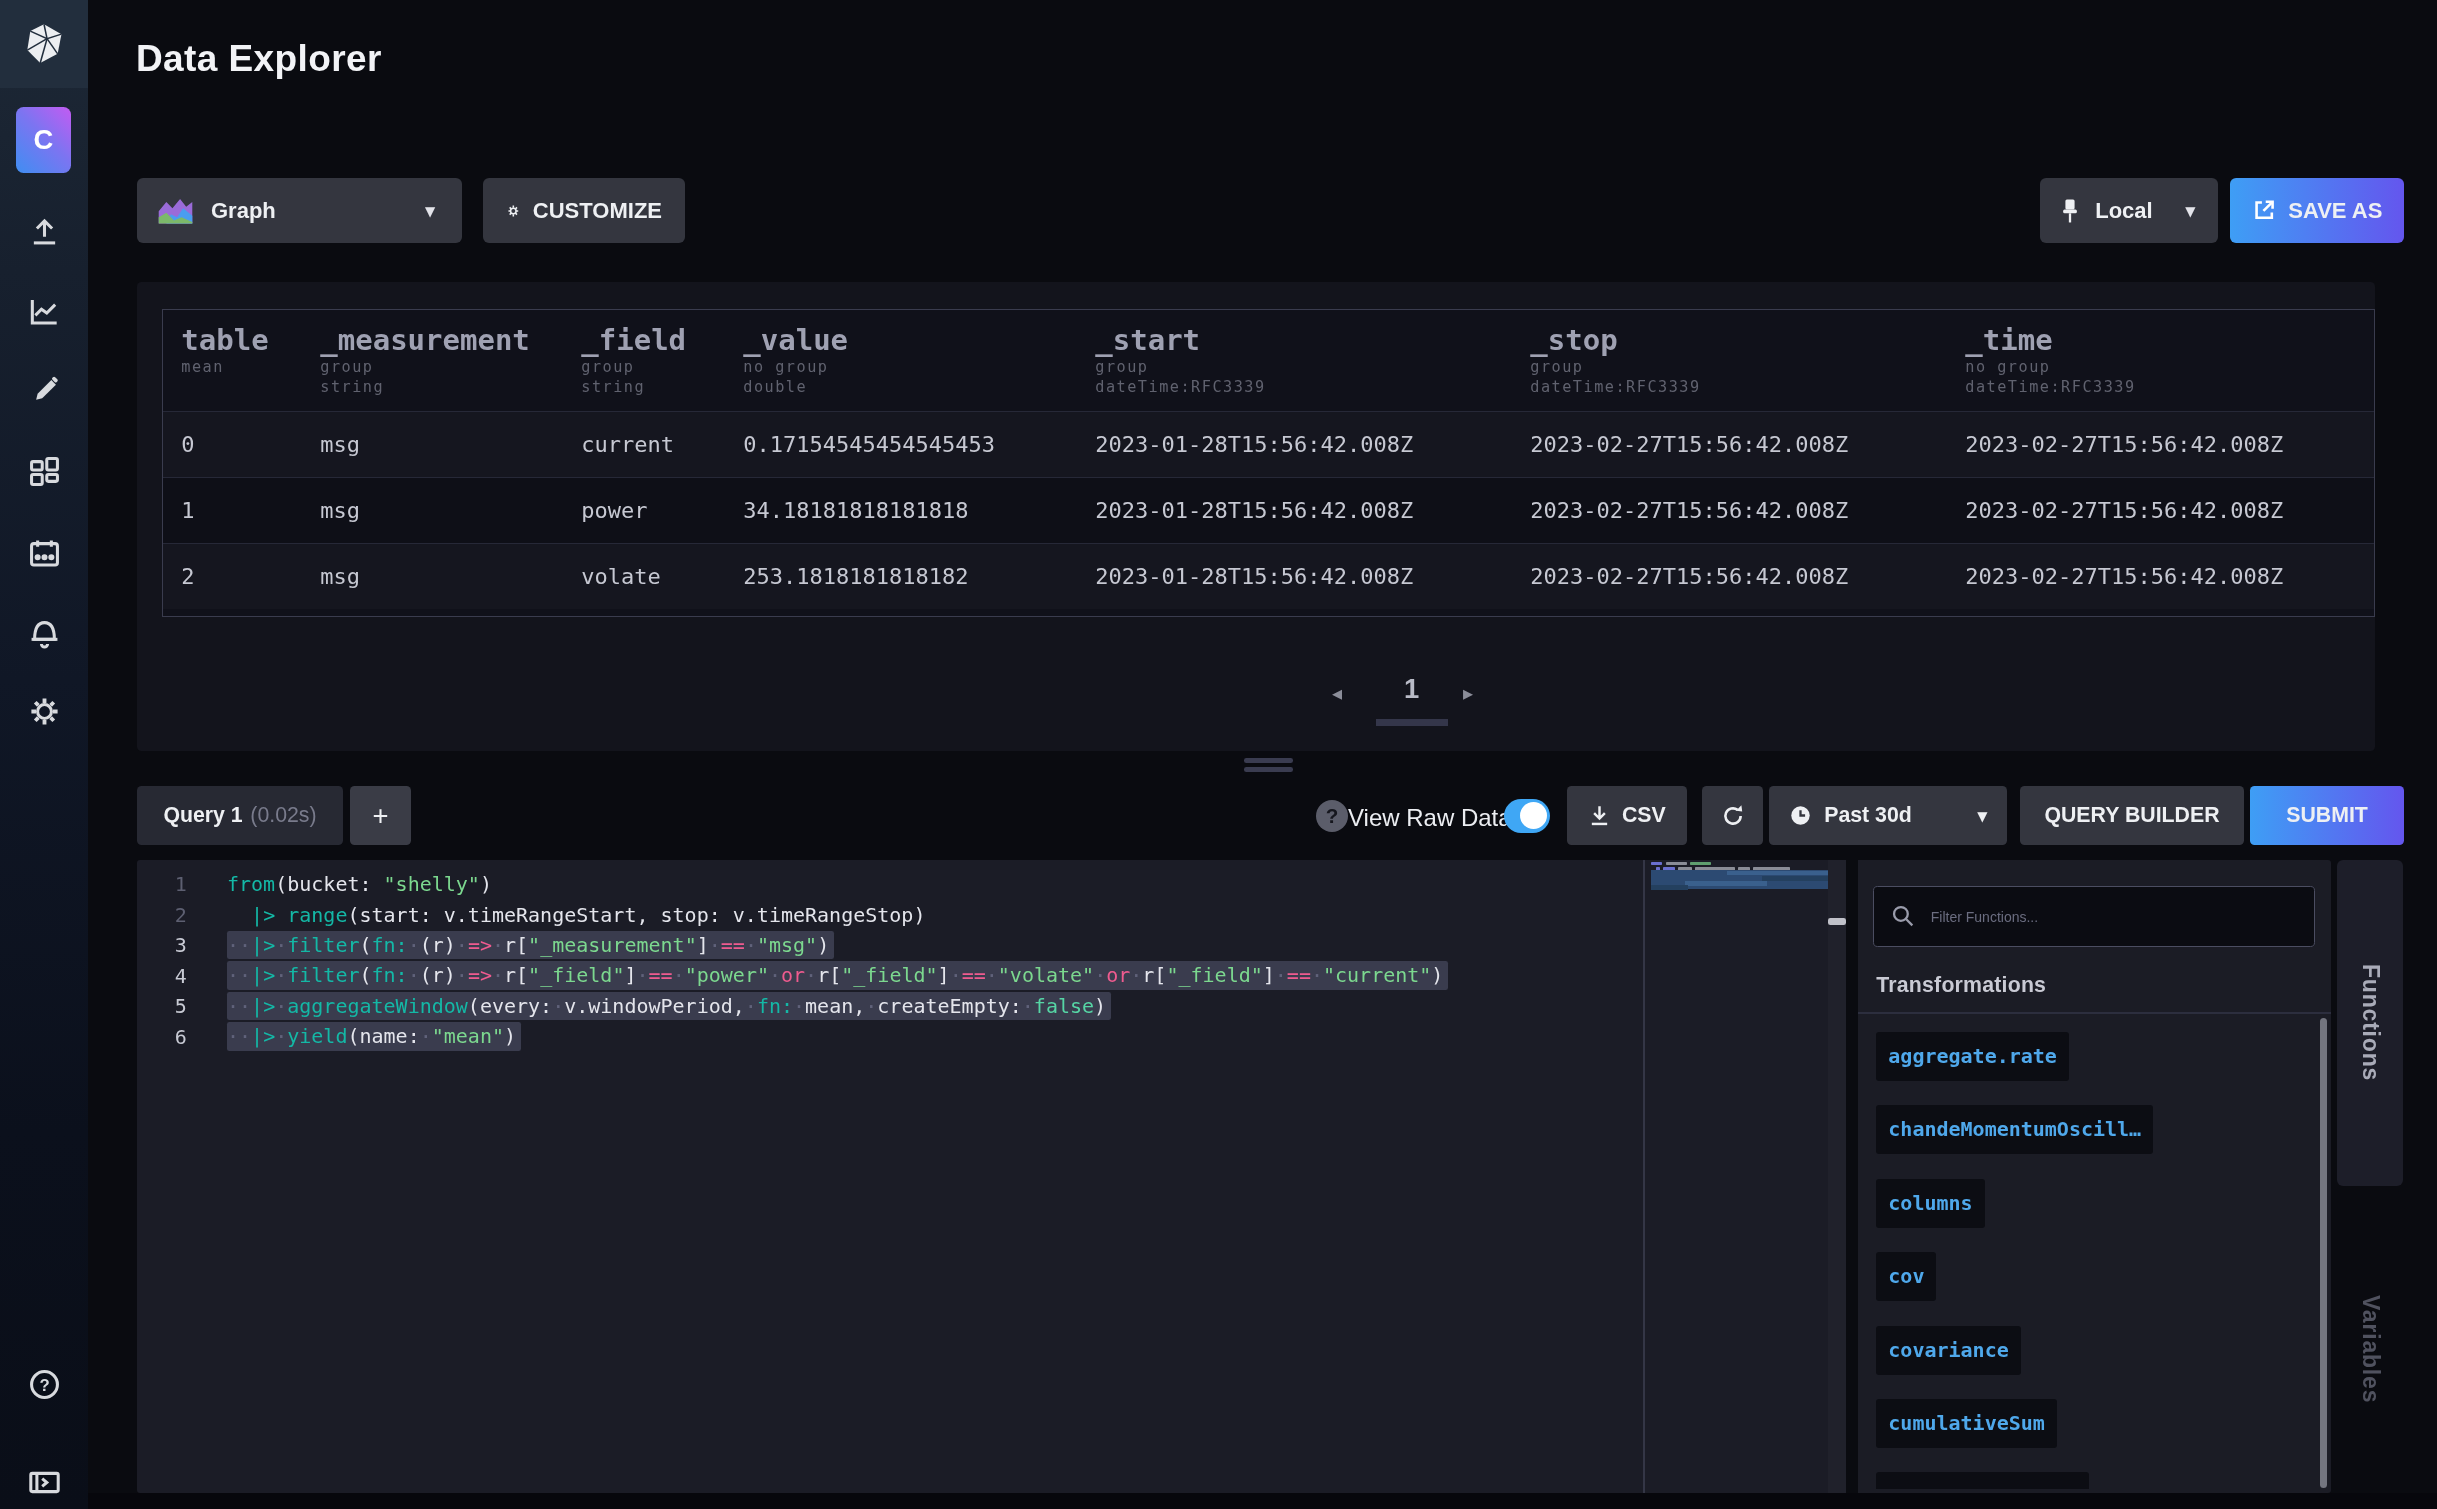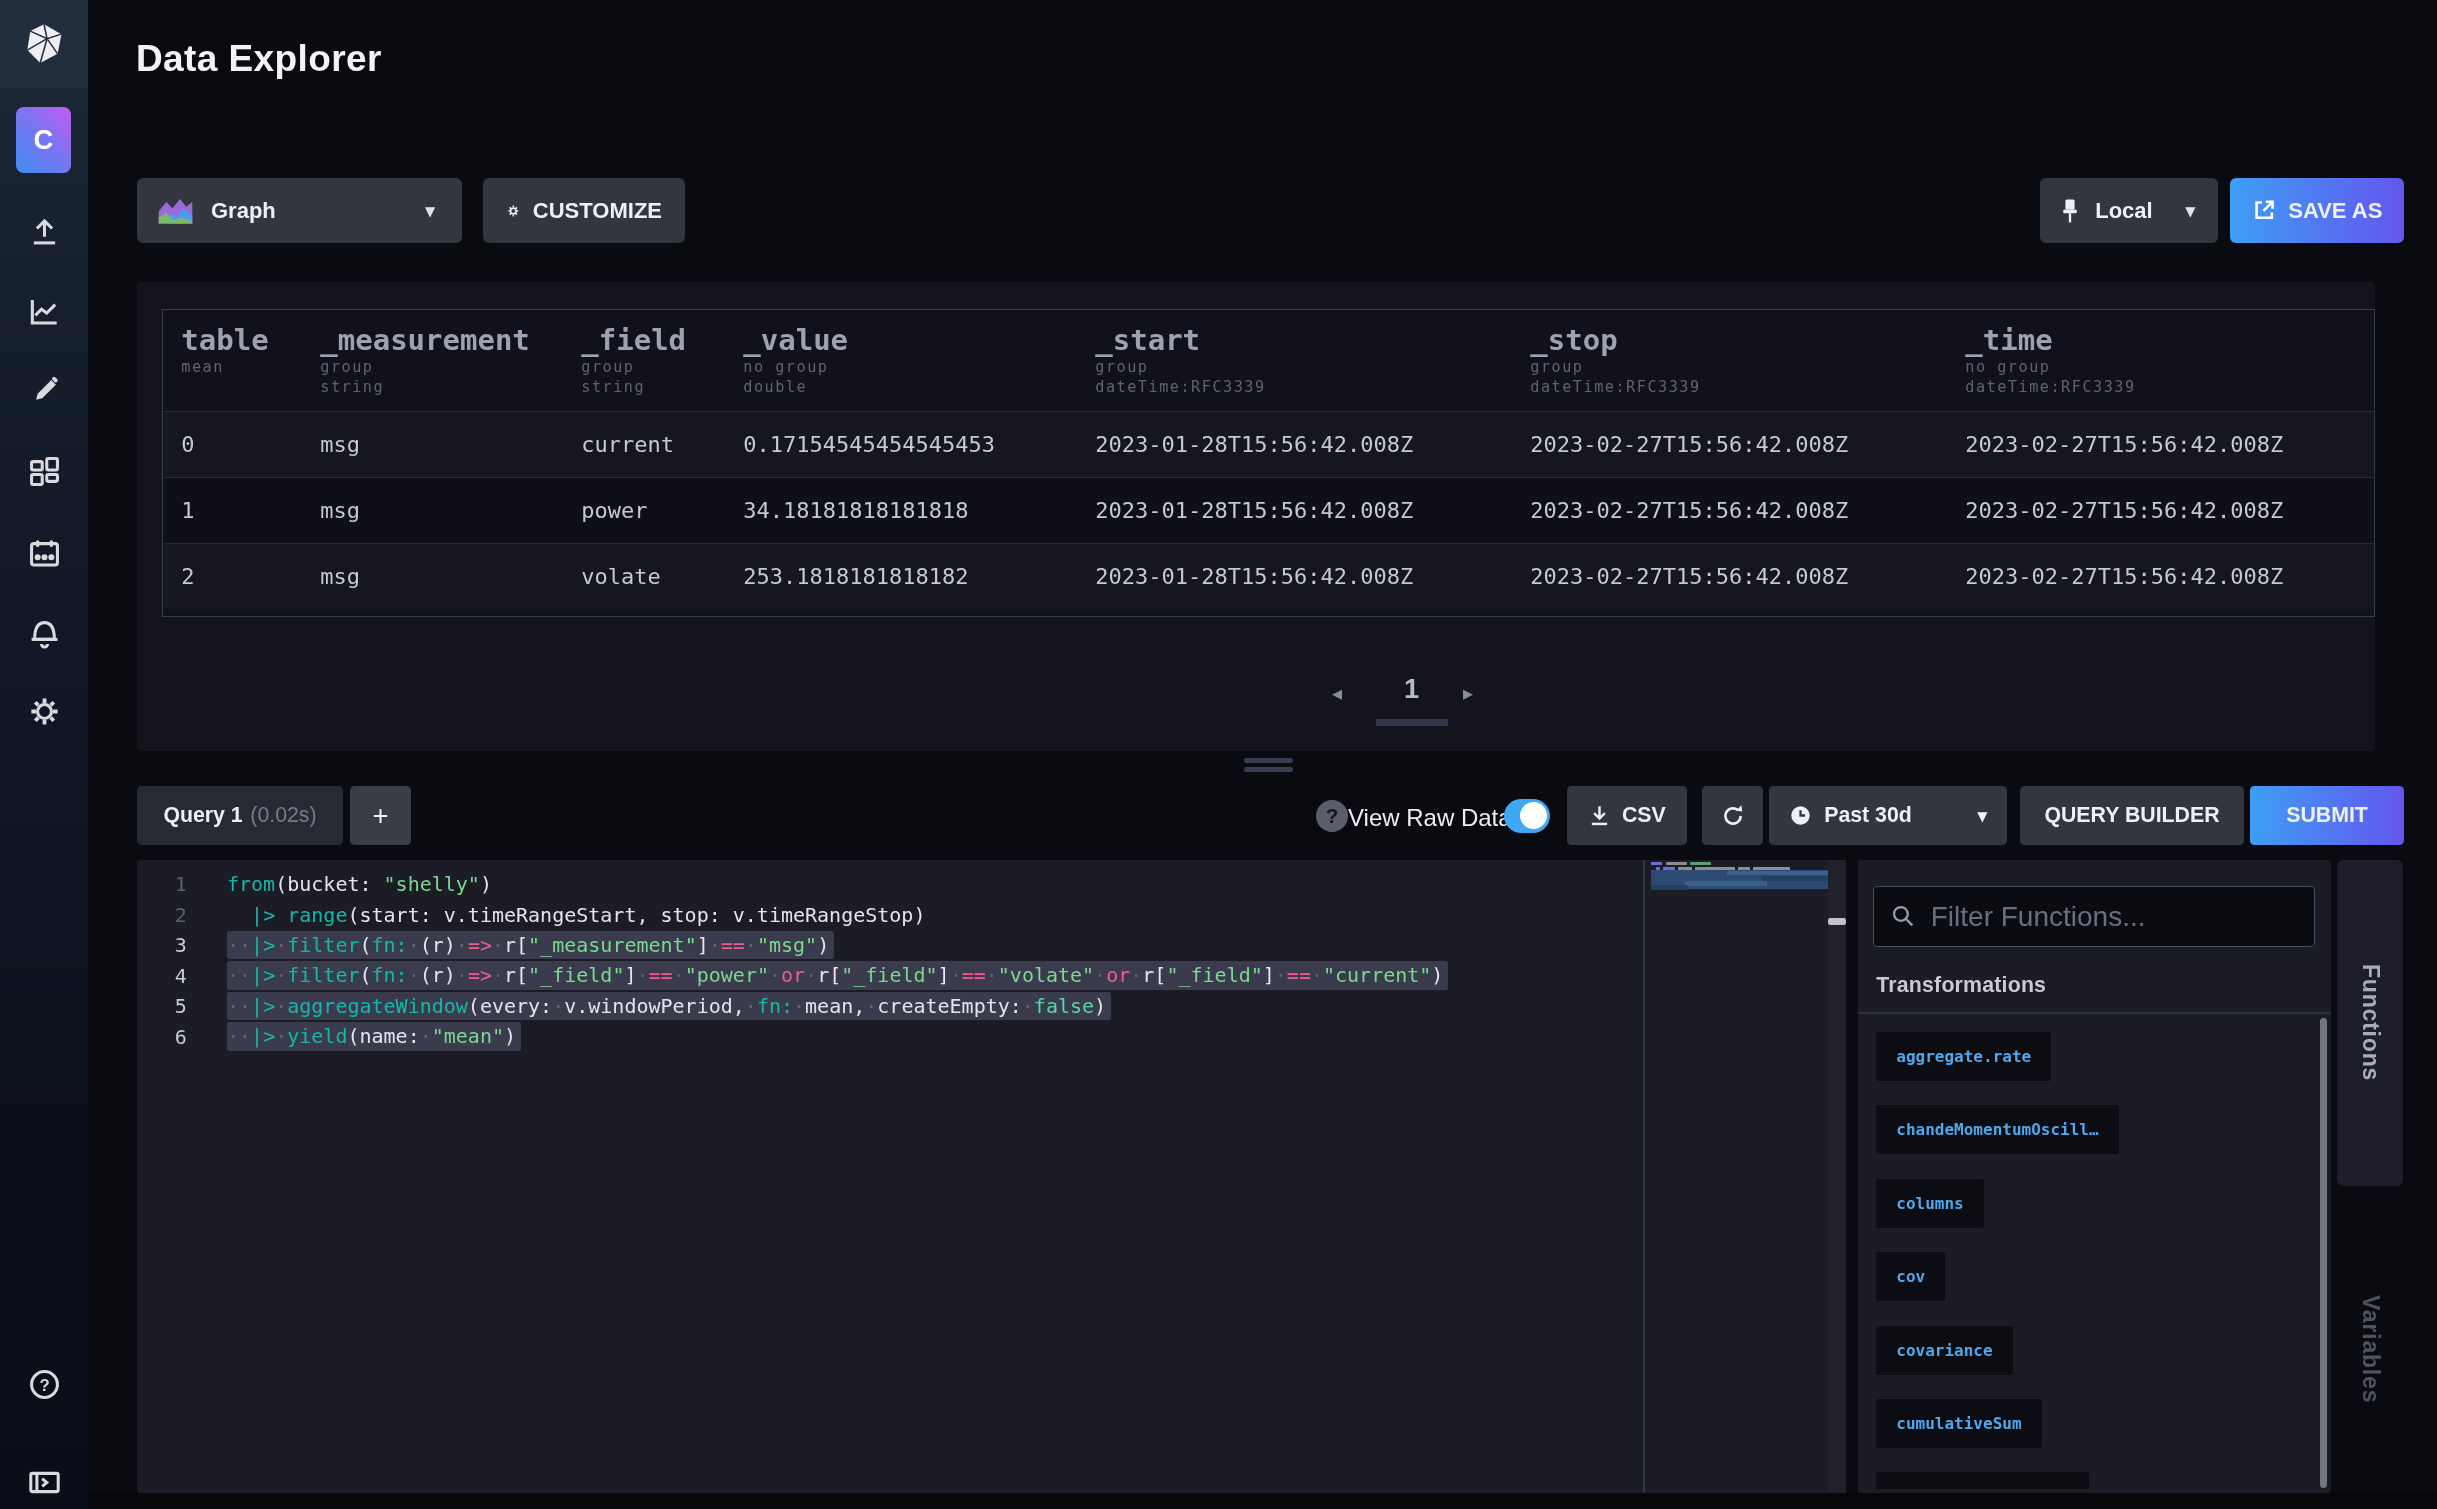--- a/index.html
+++ b/index.html
@@ -84,27 +84,27 @@
   .mm-sel { position:absolute; left:0; top:8.4px; width:177px; height:19px; background:#2c4a72; }
   .mm-sel .bar { position:absolute; height:4.6px; background:#3a608d; }
   .divider-strip { position:absolute; left:1828px; top:860px; width:18.3px; height:633px; background:#20212b; cursor:col-resize; }
   .divider-grab { position:absolute; left:0; top:58px; width:18.3px; height:6.9px; border-radius:2.3px; background:#c0c1c9; }
 
   
   .fn-panel { position:absolute; left:1858px; top:860px; width:473px; height:633px; background:#1b1c25; border-radius:0 3px 3px 0; }
   .fn-search { position:absolute; left:15.2px; top:26px; width:442px; height:61px; background:#0b0c12;
     border:1.5px solid #4b4d61; border-radius:4.6px; display:flex; align-items:center; padding:0 17px; gap:15.2px; }
   .fn-search input { flex:1; background:transparent; border:none; outline:none; color:#c9cad4;
-    font-size:28px; font-family:"Liberation Sans", sans-serif; }
+    font-size:14px; font-family:"Liberation Sans", sans-serif; }
   .fn-search input::placeholder { color:#6b6d80; }
   .fn-section { position:absolute; left:18.3px; top:113px; font-size:21.3px; color:#c9cad4; font-weight:bold; letter-spacing:0.2px; }
   .fn-sep { position:absolute; left:0; top:152px; width:473px; height:1.5px; background:#2c2e3e; }
   .fn-list { position:absolute; left:18.3px; top:172px; width:427px; height:457px; overflow:hidden; }
-  .fn-chip { width:fit-content; height:49px; line-height:49px; padding:0 20px; margin-bottom:24.4px; background:#0c0d13;
-    border-radius:3px; font-family:"DejaVu Sans Mono", monospace; font-weight:bold; font-size:16px; color:#4fa8eb; cursor:pointer; }
+  .fn-chip { width:fit-content; height:49px; line-height:49px; padding:0 12px; margin-bottom:24.4px; background:#0c0d13;
+    border-radius:3px; font-family:"DejaVu Sans Mono", monospace; font-weight:bold; font-size:20px; color:#4fa8eb; cursor:pointer; }
   .fn-chip.partial { height:20px; width:213px; margin-bottom:0; }
   .fn-scroll { position:absolute; left:462px; top:158px; width:6.9px; height:470px; border-radius:3.8px; background:#73757f; cursor:pointer; }
 
   
   .side-tab { position:absolute; left:2337px; width:66px; display:flex; align-items:center; justify-content:center; cursor:pointer;
     writing-mode:vertical-rl; font-size:23px; font-weight:bold; letter-spacing:0.8px; }
   .side-tab.active { top:860px; height:326px; background:#1d1e29; border-radius:6.1px; color:#a9abb8; }
   .side-tab.inactive { top:1281px; height:137px; color:#50525f; }
 
   .bottom-strip { position:absolute; left:88px; top:1493px; width:2350px; height:17px; background:#07070c; }

